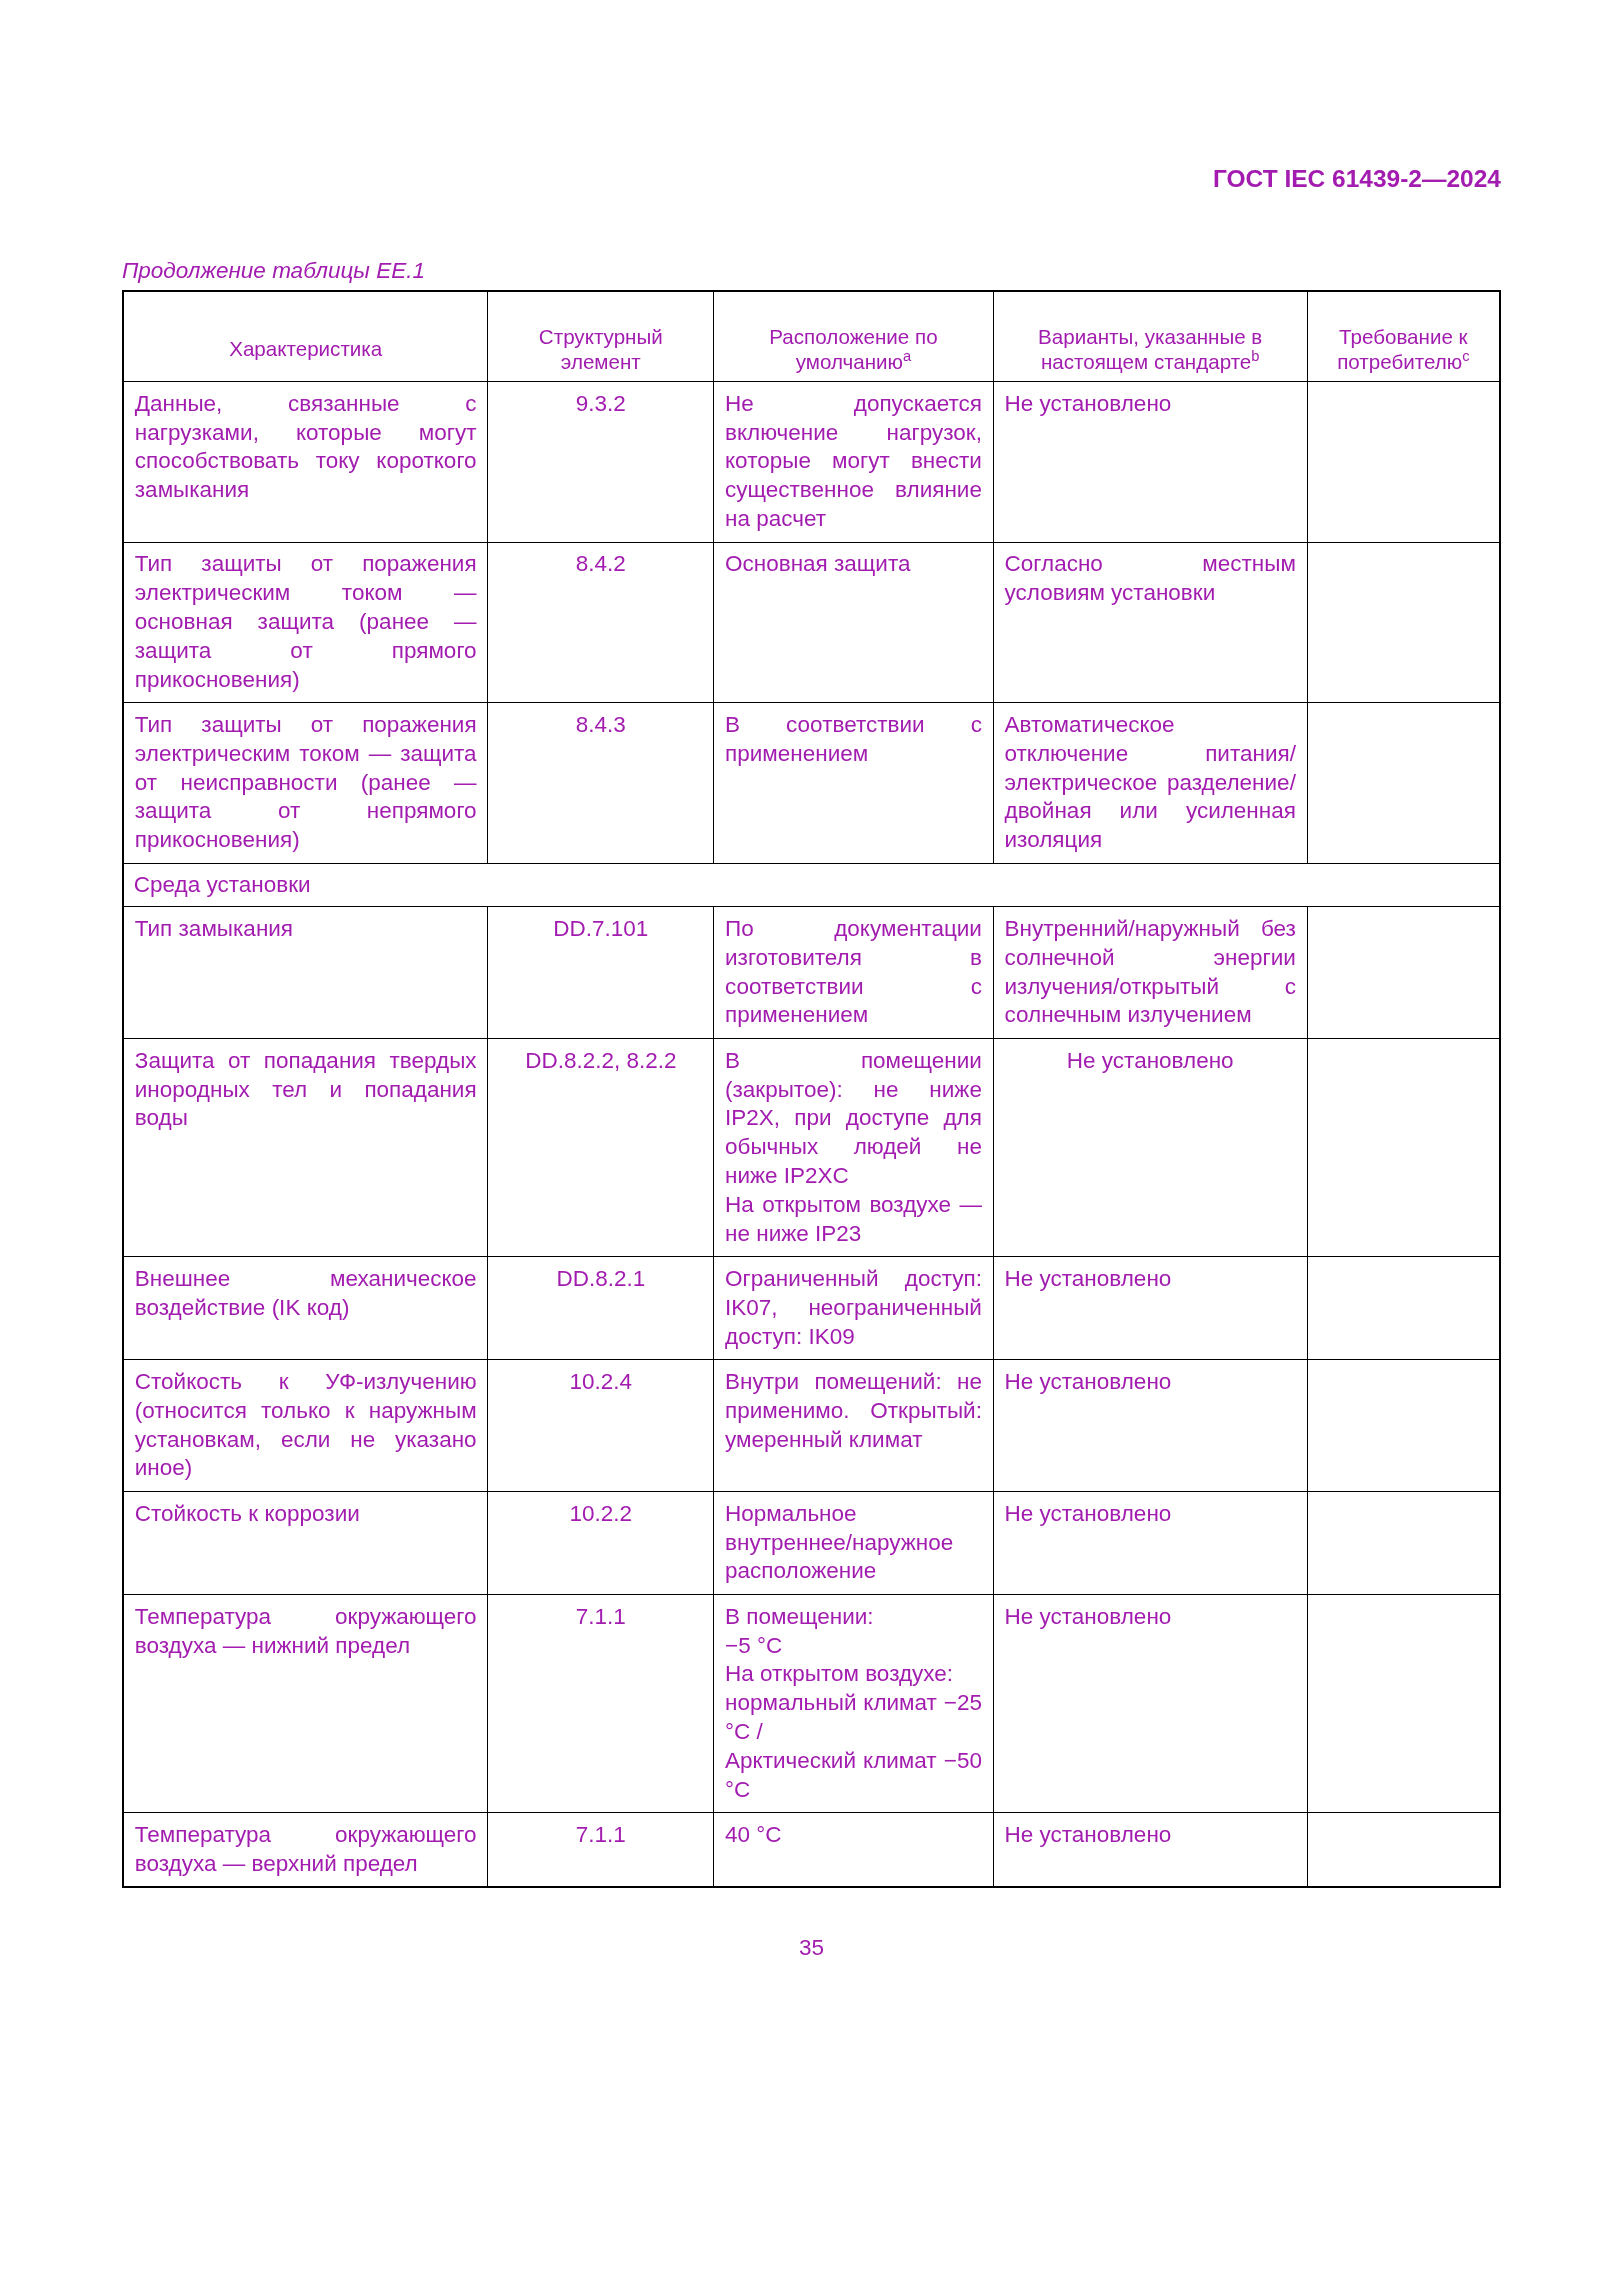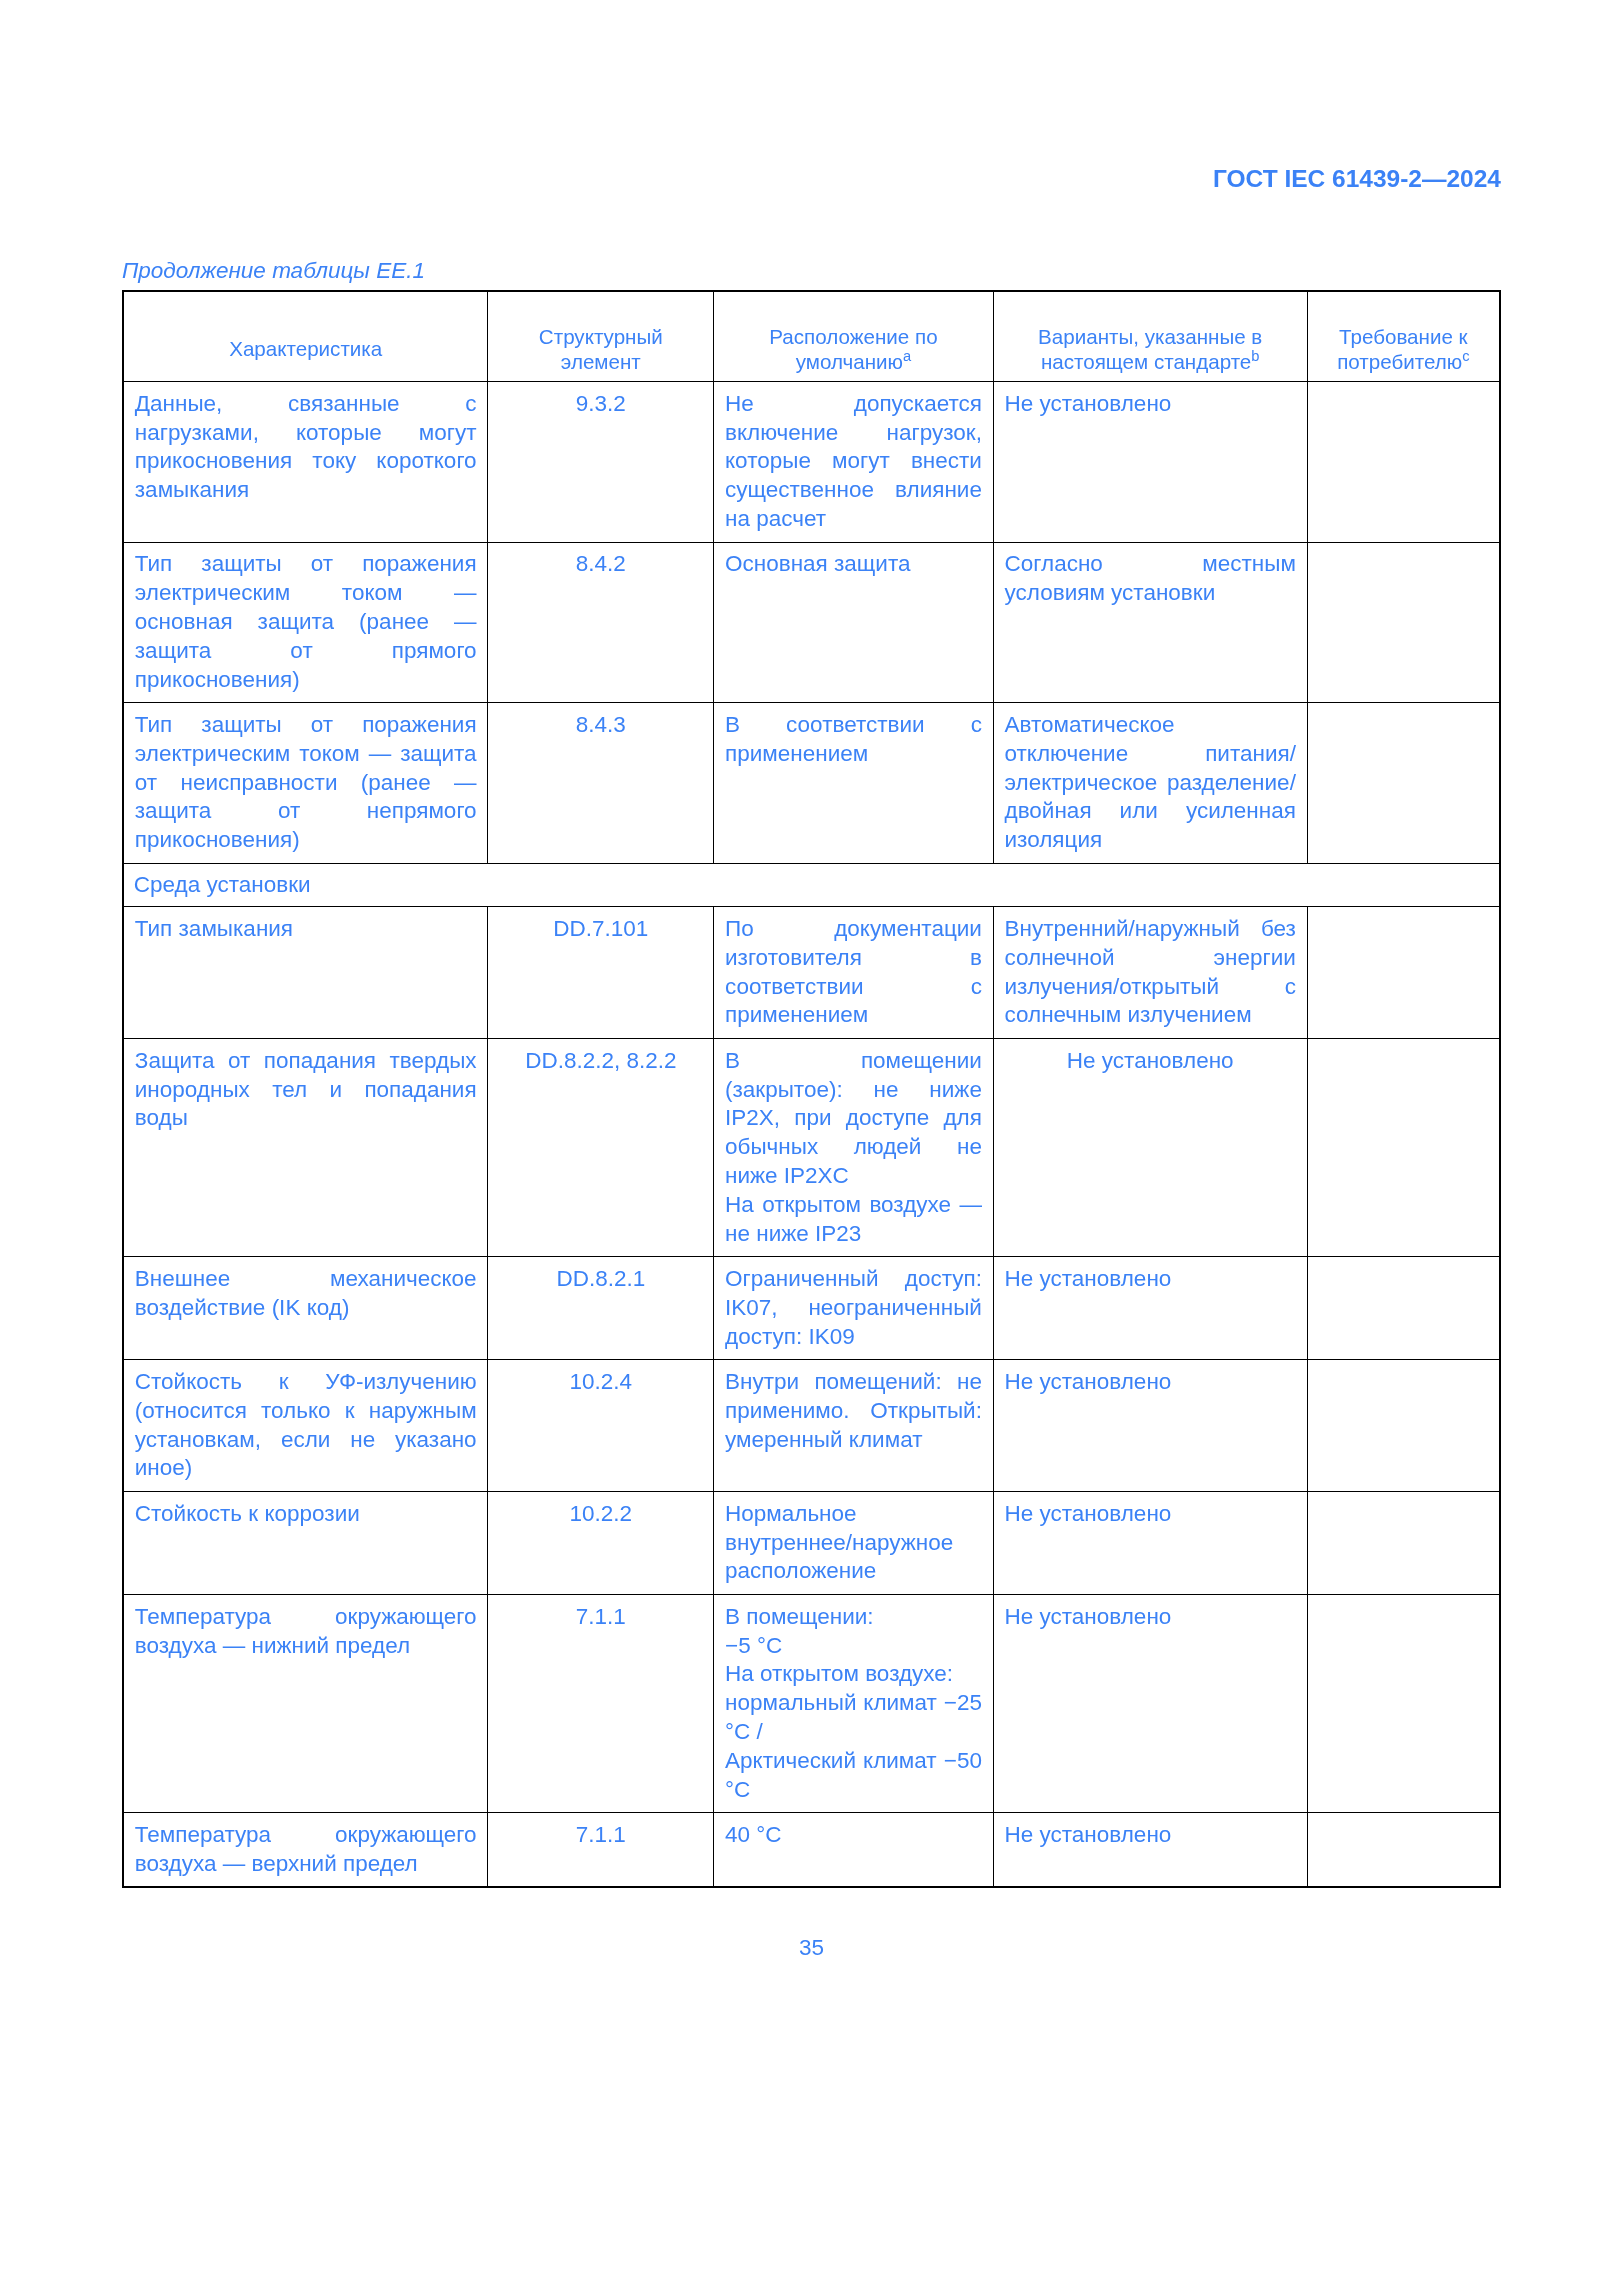--- a/index.html
+++ b/index.html
@@ -5,21 +5,21 @@
   html, body { margin: 0; padding: 0; background: #e8e8e8; }
   .page {
     position: relative;
     width: 1621px;
     height: 2293px;
     margin: 0 auto;
     background: #ffffff;
     box-sizing: border-box;
     padding: 165px 120px 0 122px;
     font-family: "Liberation Sans", sans-serif;
-    color: #3b82f6;
+    color: #a21caf;
     overflow: hidden;
   }
   .doc-header {
     text-align: right;
     font-weight: bold;
     font-size: 24.5px;
     margin-bottom: 65px;
   }
   .table-caption {
     font-style: italic;
@@ -98,21 +98,21 @@
         <th>
           <span>Варианты, указанные в настоящем стандарте</span><sup>b</sup>
         </th>
         <th>
           <span>Требование к потребителю</span><sup>c</sup>
         </th>
       </tr>
     </thead>
     <tbody>
         <tr>
-          <td class="col1">Данные, связанные с нагрузками, которые могут прикосновения току короткого замыкания</td>
+          <td class="col1">Данные, связанные с нагрузками, которые могут способствовать току короткого замыкания</td>
           <td class="col2">9.3.2</td>
           <td class="col3">Не допускается включение нагрузок, которые могут внести существенное влияние на расчет</td>
           <td class="col4">Не установлено</td>
           <td class="col5"></td>
         </tr>
         <tr>
           <td class="col1">Тип защиты от поражения электрическим током — основная защита (ранее — защита от прямого прикосновения)</td>
           <td class="col2">8.4.2</td>
           <td class="col3">Основная защита</td>
           <td class="col4">Согласно местным условиям установки</td>

